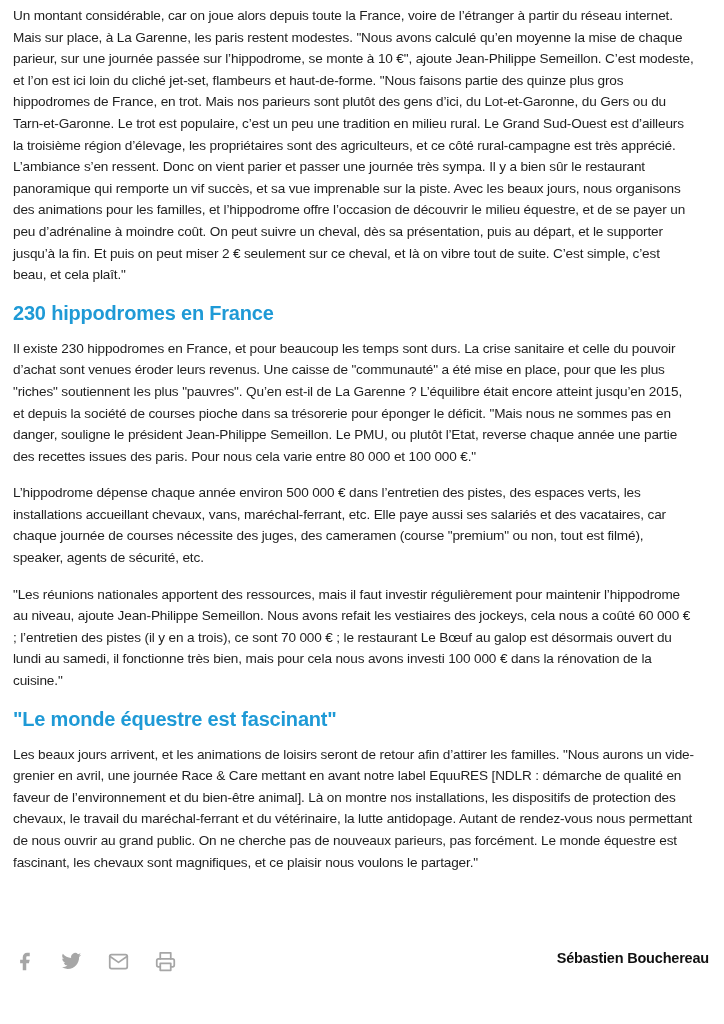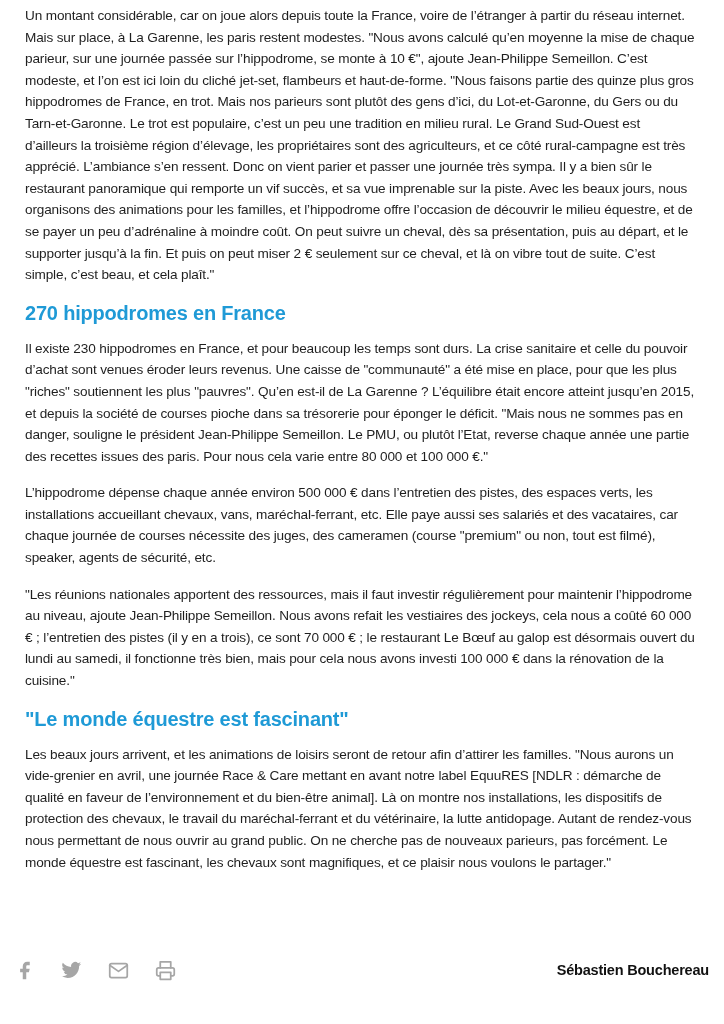--- a/index.html
+++ b/index.html
@@ -11,21 +11,21 @@
   .page {
     position: relative;
     width: 724px;
     height: 1024px;
     background: #ffffff;
     overflow: hidden;
     font-family: "Liberation Sans", "DejaVu Sans", sans-serif;
   }
   .article-body {
     position: absolute;
-    top: 0; left: 12px; right: 0;
+    top: 0; left: 0; right: 0;
     height: 946px;
     overflow: hidden;
     padding: 5px 29px 0 13px;
     box-sizing: border-box;
   }
   .article-body p {
     margin: 0 0 15px 0;
     font-size: 13.6px;
     line-height: 21.6px;
     letter-spacing: -0.15px;
@@ -41,21 +41,21 @@
     letter-spacing: -0.2px;
   }
   .article-footer {
     position: absolute;
     top: 950px;
     left: 13px;
     right: 15px;
     height: 40px;
     display: flex;
     justify-content: space-between;
-    align-items: center;
+    align-items: flex-start;
     background: #ffffff;
   }
   .share {
     display: flex;
     align-items: center;
     gap: 25px;
   }
   .share-btn {
     appearance: none;
     border: none;
@@ -84,21 +84,21 @@
     white-space: nowrap;
   }
 </style>
 </head>
 <body>
 
 <div class="page">
 
   <article class="article-body">
     <p>Un montant considérable, car on joue alors depuis toute la France, voire de l’étranger à partir du réseau internet. Mais sur place, à La Garenne, les paris restent modestes. "Nous avons calculé qu’en moyenne la mise de chaque parieur, sur une journée passée sur l’hippodrome, se monte à 10 €", ajoute Jean-Philippe Semeillon. C’est modeste, et l’on est ici loin du cliché jet-set, flambeurs et haut-de-forme. "Nous faisons partie des quinze plus gros hippodromes de France, en trot. Mais nos parieurs sont plutôt des gens d’ici, du Lot-et-Garonne, du Gers ou du Tarn-et-Garonne. Le trot est populaire, c’est un peu une tradition en milieu rural. Le Grand Sud-Ouest est d’ailleurs la troisième région d’élevage, les propriétaires sont des agriculteurs, et ce côté rural-campagne est très apprécié. L’ambiance s’en ressent. Donc on vient parier et passer une journée très sympa. Il y a bien sûr le restaurant panoramique qui remporte un vif succès, et sa vue imprenable sur la piste. Avec les beaux jours, nous organisons des animations pour les familles, et l’hippodrome offre l’occasion de découvrir le milieu équestre, et de se payer un peu d’adrénaline à moindre coût. On peut suivre un cheval, dès sa présentation, puis au départ, et le supporter jusqu’à la fin. Et puis on peut miser 2 € seulement sur ce cheval, et là on vibre tout de suite. C’est simple, c’est beau, et cela plaît."</p>
-    <h2 class="heading">270 hippodromes en France</h2>
+    <h2 class="heading">230 hippodromes en France</h2>
     <p>Il existe 230 hippodromes en France, et pour beaucoup les temps sont durs. La crise sanitaire et celle du pouvoir d’achat sont venues éroder leurs revenus. Une caisse de "communauté" a été mise en place, pour que les plus "riches" soutiennent les plus "pauvres". Qu’en est-il de La Garenne ? L’équilibre était encore atteint jusqu’en 2015, et depuis la société de courses pioche dans sa trésorerie pour éponger le déficit. "Mais nous ne sommes pas en danger, souligne le président Jean-Philippe Semeillon. Le PMU, ou plutôt l’Etat, reverse chaque année une partie des recettes issues des paris. Pour nous cela varie entre 80 000 et 100 000 €."</p>
     <p>L’hippodrome dépense chaque année environ 500 000 € dans l’entretien des pistes, des espaces verts, les installations accueillant chevaux, vans, maréchal-ferrant, etc. Elle paye aussi ses salariés et des vacataires, car chaque journée de courses nécessite des juges, des cameramen (course "premium" ou non, tout est filmé), speaker, agents de sécurité, etc.</p>
     <p>"Les réunions nationales apportent des ressources, mais il faut investir régulièrement pour maintenir l’hippodrome au niveau, ajoute Jean-Philippe Semeillon. Nous avons refait les vestiaires des jockeys, cela nous a coûté 60 000 € ; l’entretien des pistes (il y en a trois), ce sont 70 000 € ; le restaurant Le Bœuf au galop est désormais ouvert du lundi au samedi, il fonctionne très bien, mais pour cela nous avons investi 100 000 € dans la rénovation de la cuisine."</p>
     <h2 class="heading">"Le monde équestre est fascinant"</h2>
     <p>Les beaux jours arrivent, et les animations de loisirs seront de retour afin d’attirer les familles. "Nous aurons un vide-grenier en avril, une journée Race &amp; Care mettant en avant notre label EquuRES [NDLR : démarche de qualité en faveur de l’environnement et du bien-être animal]. Là on montre nos installations, les dispositifs de protection des chevaux, le travail du maréchal-ferrant et du vétérinaire, la lutte antidopage. Autant de rendez-vous nous permettant de nous ouvrir au grand public. On ne cherche pas de nouveaux parieurs, pas forcément. Le monde équestre est fascinant, les chevaux sont magnifiques, et ce plaisir nous voulons le partager."</p>
   </article>
 
   <footer class="article-footer">
     <div class="share">
       <button class="share-btn">

